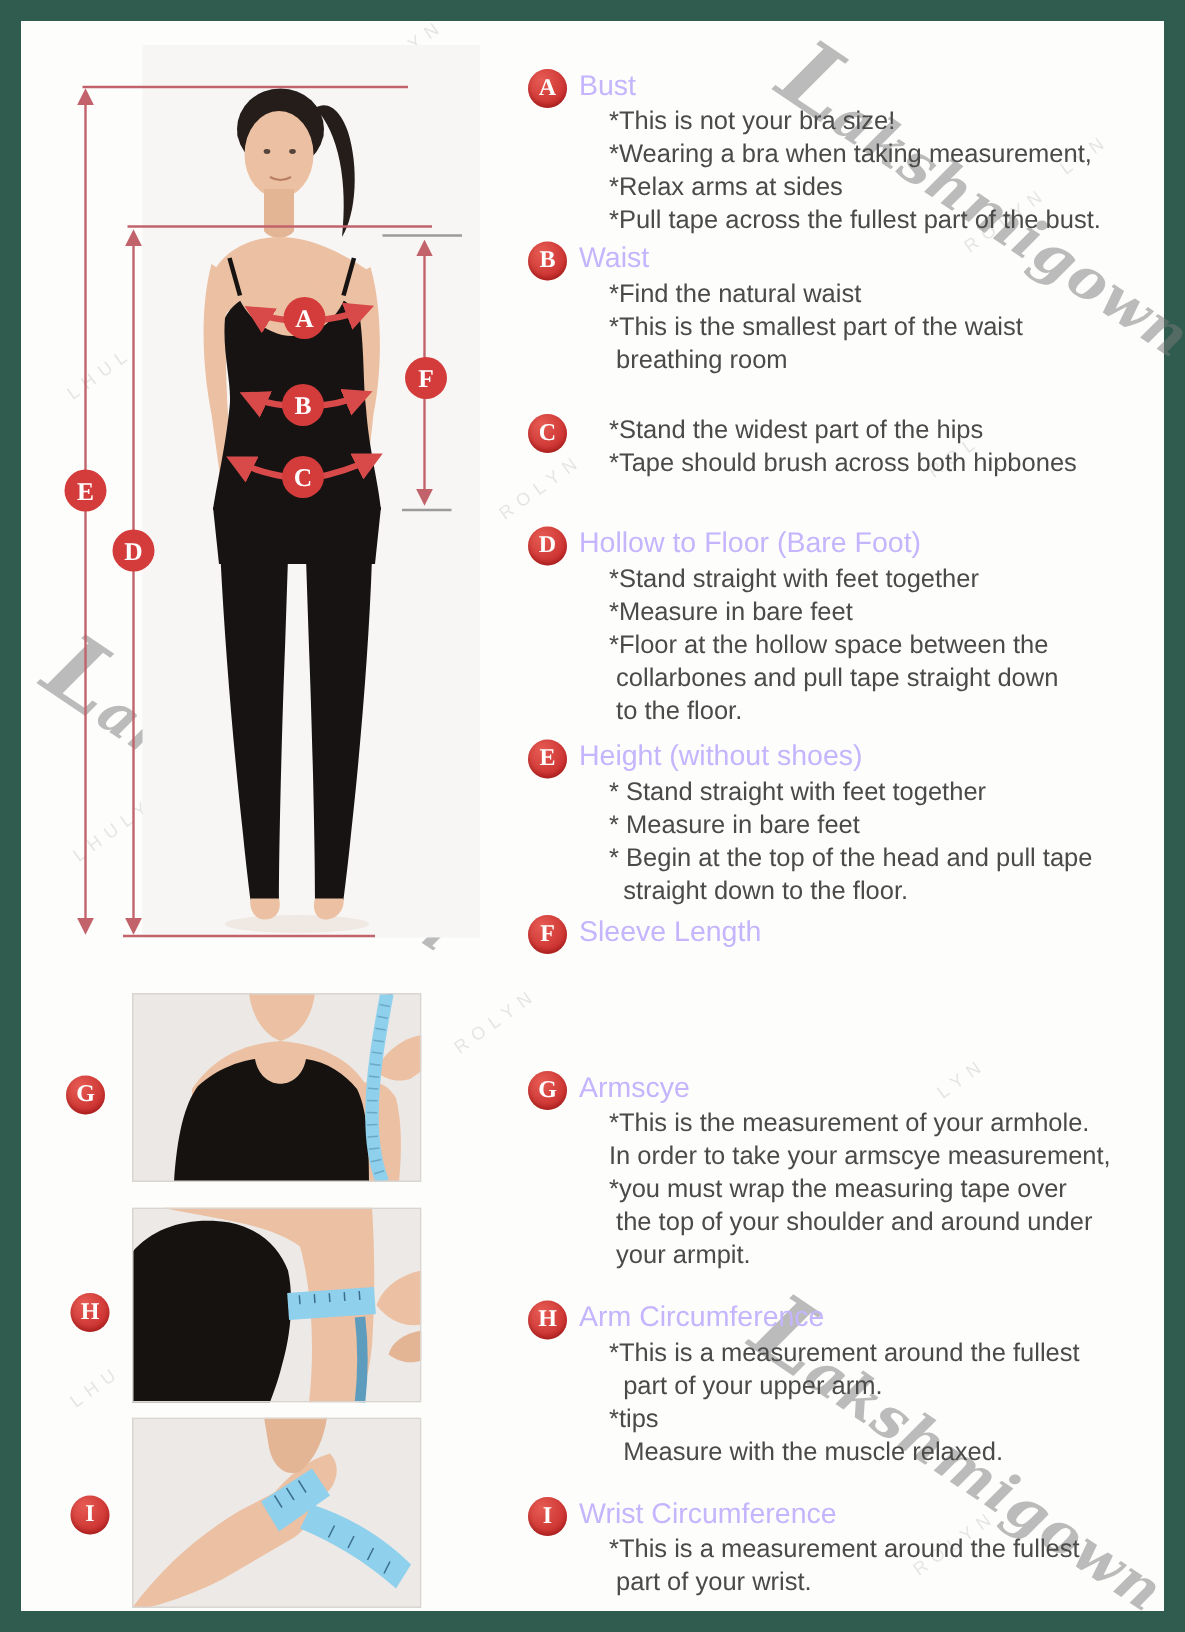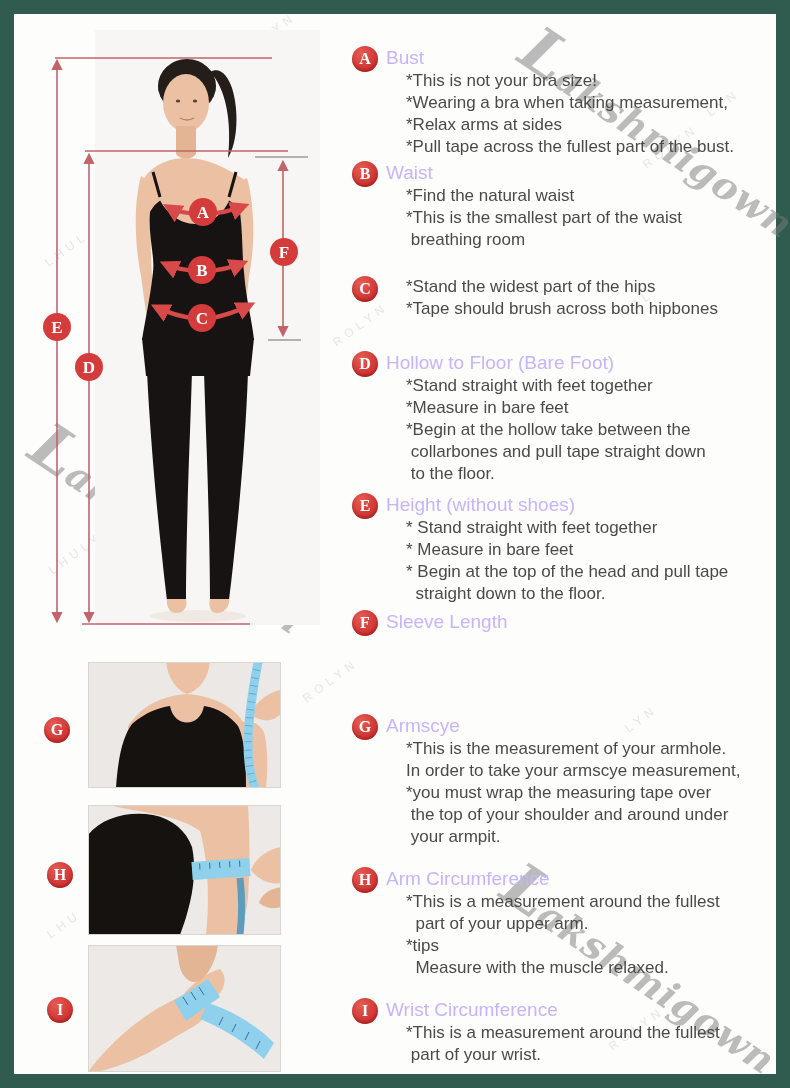--- a/index.html
+++ b/index.html
@@ -221,21 +221,21 @@
         </div>
       </div>
   </div>
   <div class="section" style="top:351px">
     <div class="badge">D</div>
     <div>
         <div class="sec-title">Hollow to Floor (Bare Foot)</div>
          <div class="sec-lines">
           <div>*Stand straight with feet together</div>
           <div>*Measure in bare feet</div>
-          <div>*Begin at the hollow take between the</div>
+          <div>*Floor at the hollow space between the</div>
           <div> collarbones and pull tape straight down</div>
           <div> to the floor.</div>
         </div>
       </div>
   </div>
   <div class="section" style="top:493px">
     <div class="badge">E</div>
     <div>
         <div class="sec-title">Height (without shoes)</div>
          <div class="sec-lines">

